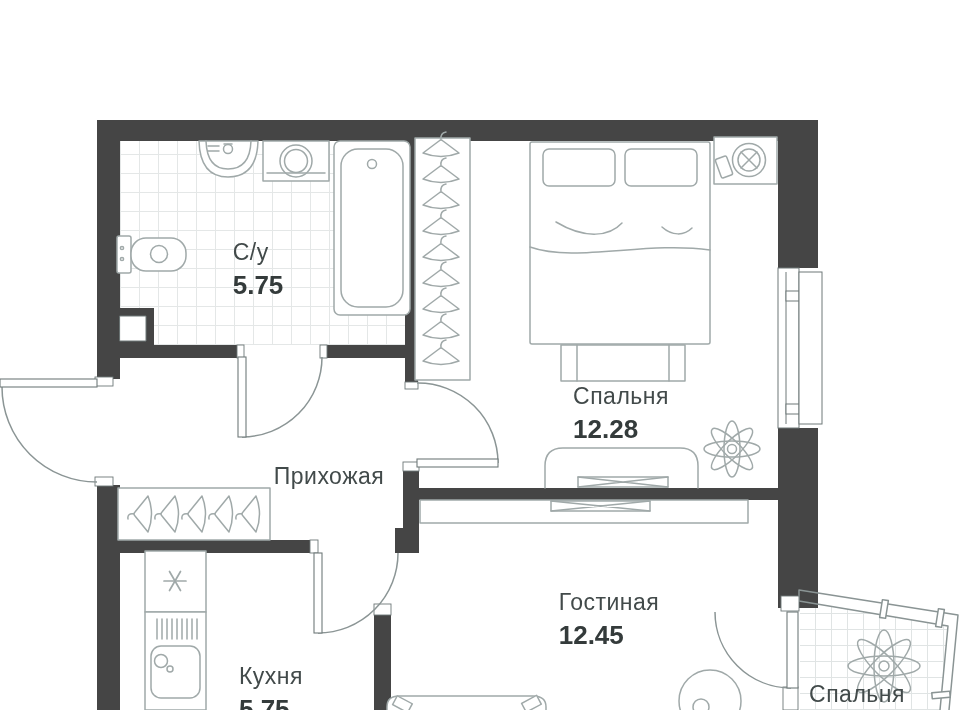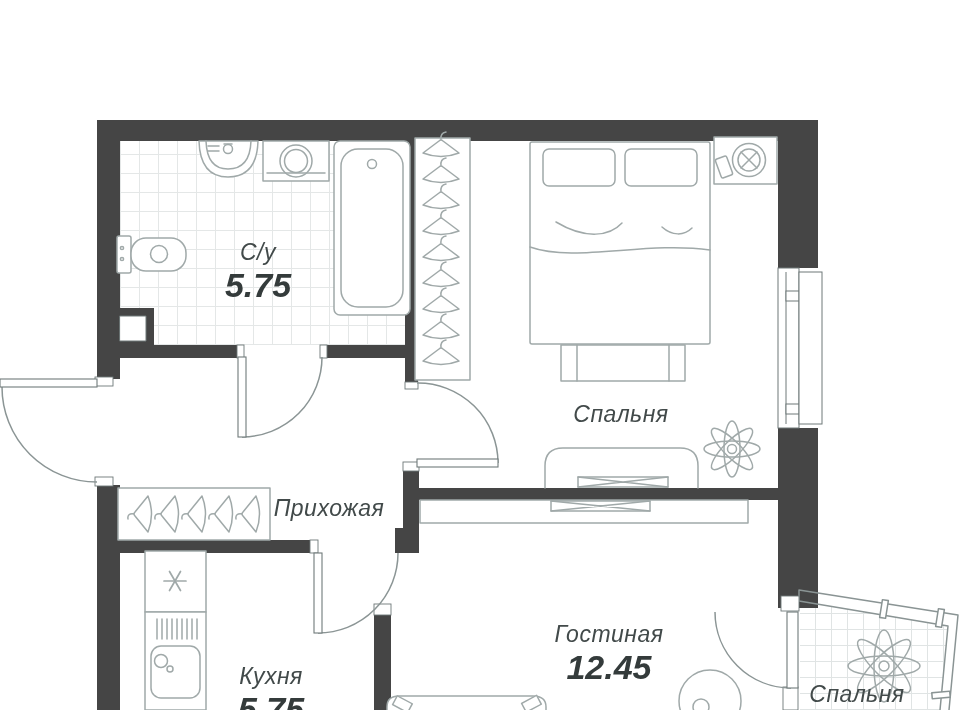--- a/index.html
+++ b/index.html
@@ -9,23 +9,23 @@
   .tiles{position:absolute;z-index:1;
     background-image:
       repeating-linear-gradient(90deg,#e4e7e7 0 1px,transparent 1px 19px),
       repeating-linear-gradient(0deg,#e4e7e7 0 1px,transparent 1px 19px);}
   .tiles-balcony{position:absolute;z-index:1;
     background-image:
       repeating-linear-gradient(90deg,#e0e4e4 0 1px,transparent 1px 16px),
       repeating-linear-gradient(0deg,#e0e4e4 0 1px,transparent 1px 16px);
     clip-path:polygon(1px 9px,149px 34px,141px 118px,1px 118px);}
   svg.plan{position:absolute;left:0;top:0;z-index:3;pointer-events:none;}
-  .lbl{position:absolute;z-index:4;transform:translate(-50%,-50%);text-align:center;color:#3d4444;font-style:italic;}
+  .lbl{position:absolute;z-index:4;transform:translate(-50%,-50%);text-align:left;color:#3d4444;}
   .rname{font-size:23px;line-height:26px;letter-spacing:.5px;color:#424a4a;}
-  .rarea{font-size:34px;line-height:34px;font-weight:700;color:#343b3b;margin-top:3px;}
+  .rarea{font-size:26px;line-height:34px;font-weight:700;color:#343b3b;margin-top:3px;}
 </style>
 </head>
 <body>
 
 <div class="stage">
 
   <div class="tiles" style="left:120px;top:141px;width:285px;height:204px;"></div>
   <div class="tiles-balcony" style="left:799px;top:592px;width:160px;height:118px;"></div>
 
   <div class="wall" style="left:97px;top:120px;width:721px;height:21px;"></div>
@@ -219,29 +219,30 @@
       </g>
     </g>
   </svg>
 
   <div class="lbl" style="left:258px;top:270px;">
     <div class="rname">С/у</div>
     <div class="rarea">5.75</div>
   </div>
   <div class="lbl" style="left:621px;top:414px;">
     <div class="rname">Спальня</div>
-  </div>
-  <div class="lbl" style="left:329px;top:476px;margin-top:32px;">
+    <div class="rarea">12.28</div>
+  </div>
+  <div class="lbl" style="left:329px;top:476px;">
     <div class="rname">Прихожая</div>
   </div>
   <div class="lbl" style="left:271px;top:694px;">
     <div class="rname">Кухня</div>
     <div class="rarea">5.75</div>
   </div>
-  <div class="lbl" style="left:609px;top:620px;margin-top:32px;">
+  <div class="lbl" style="left:609px;top:620px;">
     <div class="rname">Гостиная</div>
     <div class="rarea">12.45</div>
   </div>
   <div class="lbl" style="left:857px;top:694px;">
     <div class="rname">Спальня</div>
   </div>
 
 </div>
 
 </body></html>

